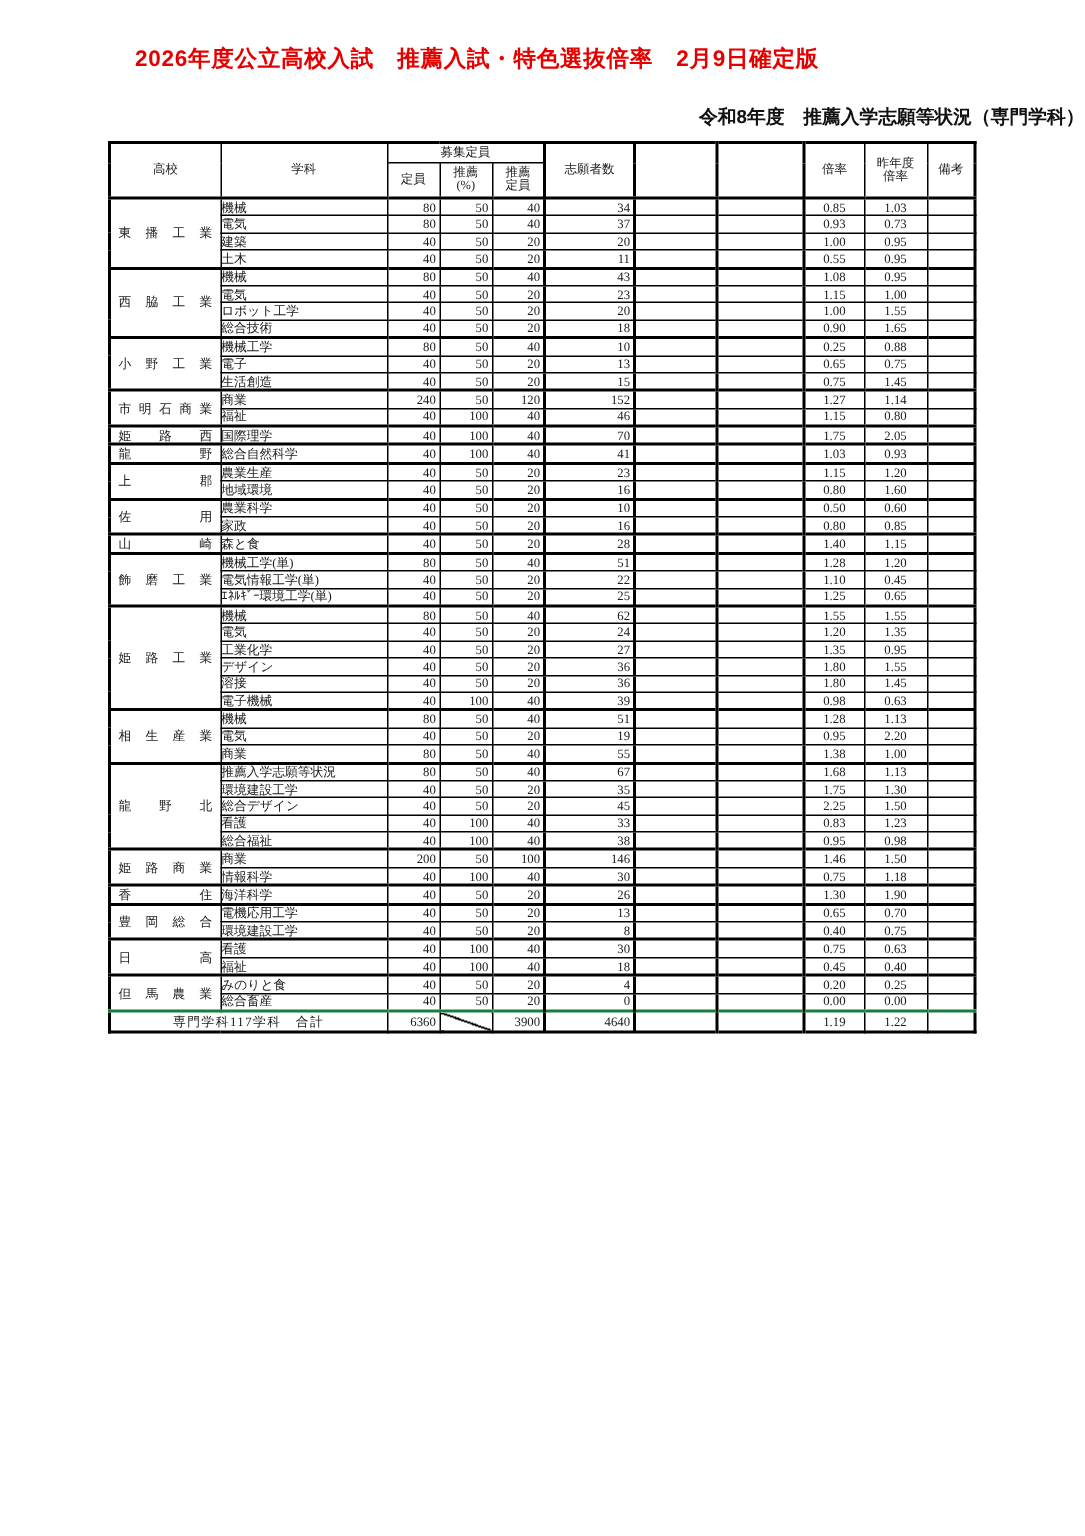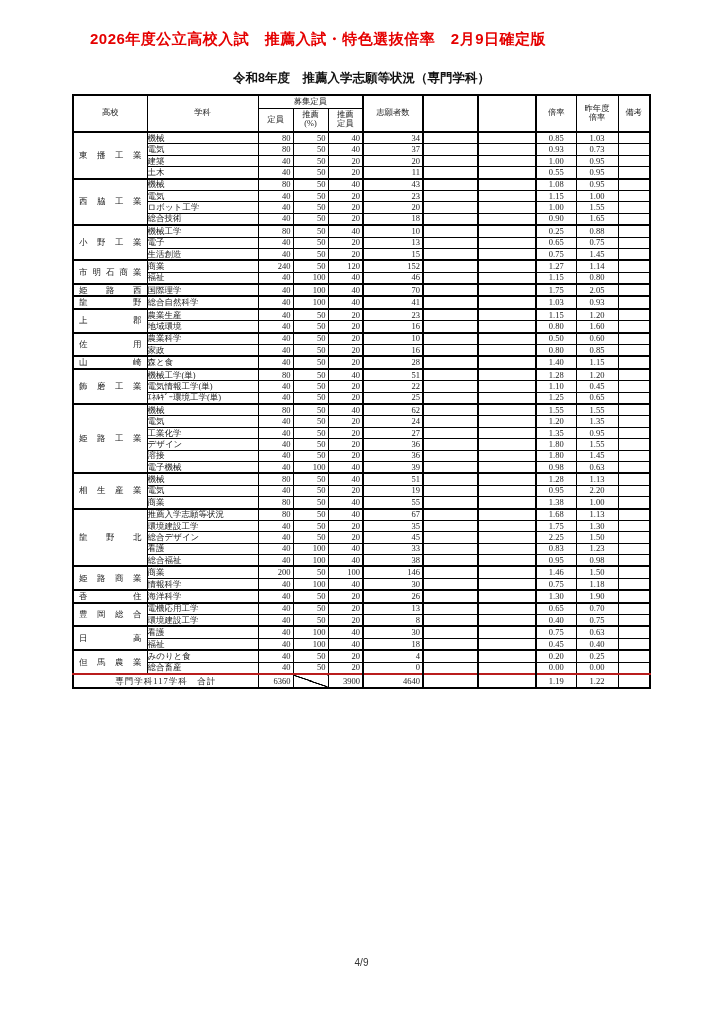--- a/index.html
+++ b/index.html
@@ -9,21 +9,21 @@
     -webkit-font-smoothing:antialiased;
   }
   .page { position:absolute; inset:0; overflow:hidden;border-radius:10px; }
 
   .doc-title {
     margin:30px 0 0 90px;
     font-family:"Liberation Sans", sans-serif;
     font-weight:bold; font-size:15px; color:#e50000; letter-spacing:0.5px;
   }
   .doc-subtitle {
-    margin-top:21px; text-align:center;
+    margin-top:21px; text-align:right;
     font-family:"Liberation Sans", sans-serif;
     font-weight:bold; font-size:12.5px; color:#111;
   }
 
   table.ratio-table {
     position:absolute; left:72px; top:94px;
     border-collapse:collapse; table-layout:fixed; width:577px;
     border:2px solid #000;
     font-size:8.5px; line-height:1.05;
   }
@@ -40,21 +40,21 @@
   .justify-chars { display:flex; justify-content:space-between; padding:0 5px; }
   .justify-chars span { display:block; }
   td.dept   { text-align:left; }
   td.num    { text-align:right; padding-right:2px; }
   td.ratio  { text-align:center; }
   td.blank, td.remarks { }
   .b1, .b2, .colsep { border-left-width:2px !important; }
   .b2r { border-right-width:2px !important; }
 
   tr.school-start td { border-top:2px solid #000; }
-  tr.total-row td { border-top:2px solid #b91c1c; height:12.5px; }
+  tr.total-row td { border-top:2px solid #15803d; height:12.5px; }
   td.total-label { text-align:center; letter-spacing:1px; }
   td.diag {
     background-image:linear-gradient(to top right,
       transparent 47%, #000 47%, #000 53%, transparent 53%);
   }
 
   .footnotes { position:absolute; left:84px; top:682px; font-size:9.5px; line-height:1.5; }
   .footnote { white-space:nowrap; }
   .page-number {
     position:absolute; top:957px; left:0; width:100%;
@@ -806,14 +806,13 @@
           <td class="ratio">1.19</td>
           <td class="ratio">1.22</td>
           <td class="remarks"></td>
         </tr>
       </tbody>
   </table>
 
   <div class="footnotes">
   </div>
 
-  <div class="page-number">4/9</div>
 </div>
 
 </body></html>

